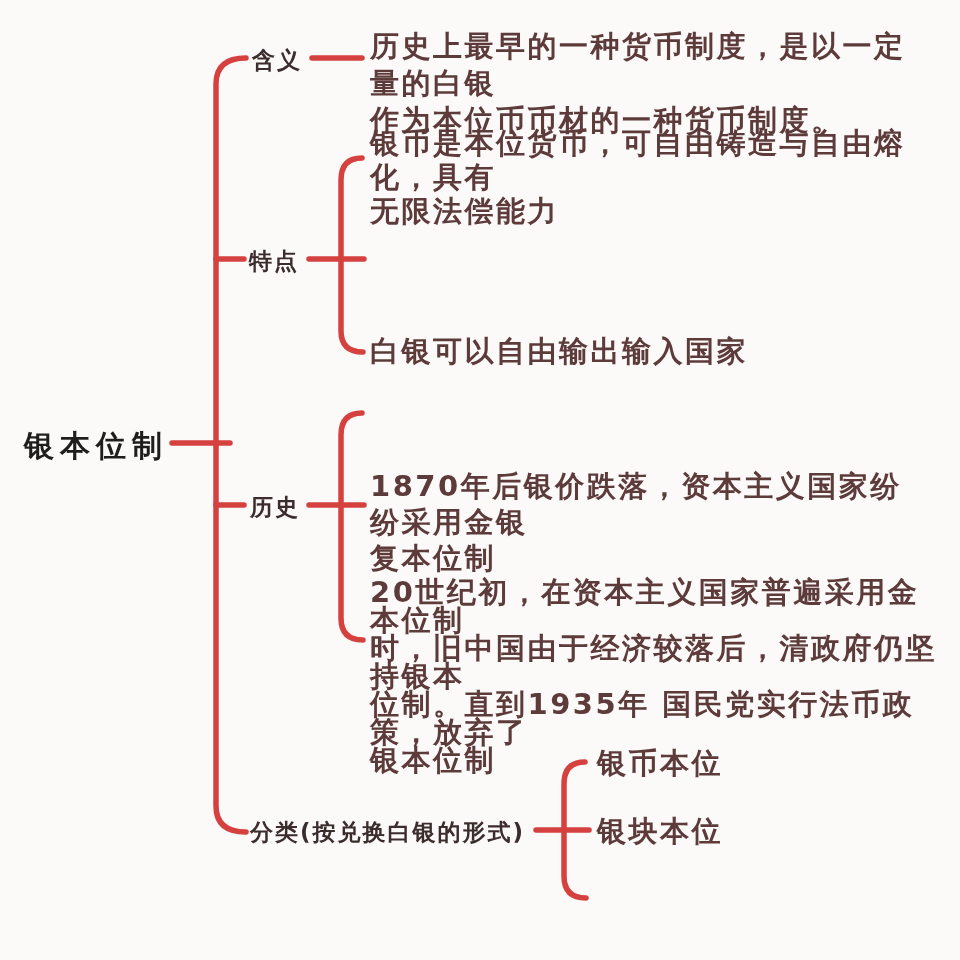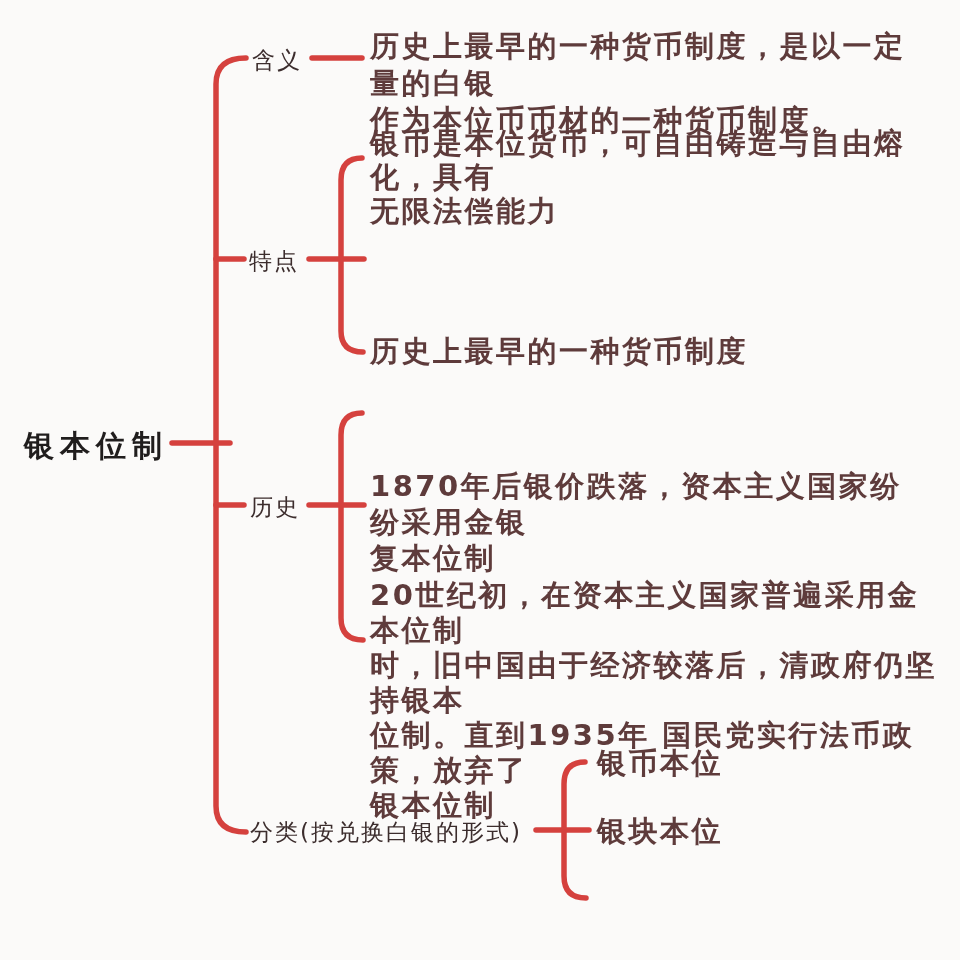--- a/index.html
+++ b/index.html
@@ -28,21 +28,21 @@
     top: 426px;
     font-size: 30px;
     font-weight: 700;
     letter-spacing: 6px;
     color: var(--root-text, #201d1d);
     white-space: nowrap;
   }
   .label {
     position: absolute;
     font-size: 23px;
-    font-weight: 400;
+    font-weight: 700;
     letter-spacing: 2px;
     color: var(--label-text, #3c2d2d);
     white-space: nowrap;
   }
   .leaf {
     position: absolute;
     font-size: 29px;
     font-weight: 700;
     letter-spacing: 2.5px;
     color: var(--leaf-text, #5e3b3b);
@@ -72,26 +72,26 @@
 
   <div class="root">银本位制</div>
 
   <div class="label" style="left:252px;top:45px">含义</div>
   <div class="leaf" style="left:370px;top:28px;line-height:37px;width:560px">历史上最早的一种货币制度，是以一定量的白银
 作为本位币币材的一种货币制度。</div>
 
   <div class="label" style="left:249px;top:246px">特点</div>
   <div class="leaf" style="left:370px;top:126px;line-height:34px;width:560px">银币是本位货币，可自由铸造与自由熔化，具有
 无限法偿能力</div>
-  <div class="leaf" style="left:370px;top:334px;line-height:34px;width:560px">历史上最早的一种货币制度</div>
+  <div class="leaf" style="left:370px;top:334px;line-height:34px;width:560px">白银可以自由输出输入国家</div>
 
   <div class="label" style="left:250px;top:492px">历史</div>
   <div class="leaf" style="left:370px;top:468px;line-height:36px;width:560px">1870年后银价跌落，资本主义国家纷纷采用金银
 复本位制</div>
-  <div class="leaf" style="left:370px;top:578px;line-height:35px;width:570px">20世纪初，在资本主义国家普遍采用金本位制
+  <div class="leaf" style="left:370px;top:578px;line-height:28px;width:570px">20世纪初，在资本主义国家普遍采用金本位制
 时，旧中国由于经济较落后，清政府仍坚持银本
 位制。直到1935年 国民党实行法币政策，放弃了
 银本位制</div>
 
   <div class="label" style="left:250px;top:817px">分类(按兑换白银的形式)</div>
   <div class="leaf" style="left:597px;top:746px;line-height:34px">银币本位</div>
   <div class="leaf" style="left:597px;top:814px;line-height:34px">银块本位</div>
 
 </div>
 

